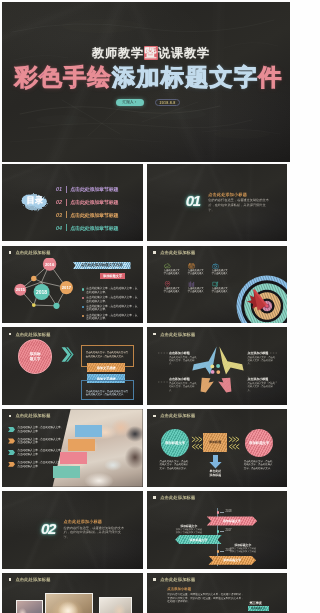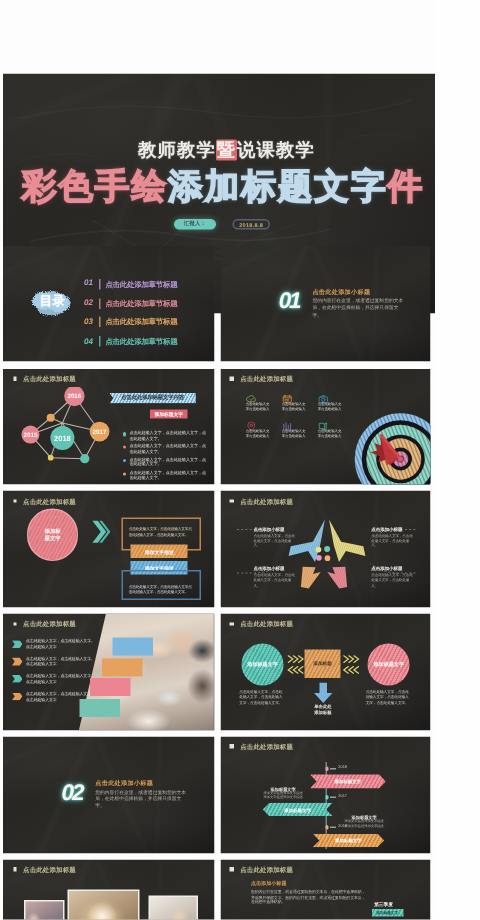--- a/index.html
+++ b/index.html
@@ -12,21 +12,21 @@
       radial-gradient(ellipse 58% 42% at 74% 74%, rgba(235,240,235,0.030), rgba(255,255,255,0) 72%),
       linear-gradient(150deg,#2d2c28 0%,#282724 34%,#2c2b27 58%,#222120 82%,#1b1a19 100%);
   }
   .board:after{content:"";position:absolute;inset:0;opacity:.75;
     background:
       linear-gradient(113deg, rgba(240,244,240,0) 30%, rgba(240,244,240,.030) 33%, rgba(240,244,240,0) 36%),
       linear-gradient(67deg,  rgba(240,244,240,0) 52%, rgba(240,244,240,.024) 55%, rgba(240,244,240,0) 58%),
       linear-gradient(158deg, rgba(240,244,240,0) 10%, rgba(240,244,240,.022) 13%, rgba(240,244,240,0) 16%),
       linear-gradient(92deg,  rgba(240,244,240,0) 70%, rgba(240,244,240,.018) 73%, rgba(240,244,240,0) 76%);
   }
-  .hero{position:absolute;left:2px;top:2px;width:292px;height:160px;overflow:hidden;margin-top:47px;}
+  .hero{position:absolute;left:2px;top:2px;width:292px;height:160px;overflow:hidden;}
   .chalktex{position:absolute;left:0;top:0;width:285.5px;height:160px;pointer-events:none;opacity:.5;}
 
   .hero-kicker{position:absolute;left:3px;top:43.5px;width:100%;text-align:center;font-size:12.2px;
     line-height:14px;color:#ecebe6;font-weight:700;letter-spacing:.8px;white-space:nowrap;
     text-shadow:0 0 1.6px rgba(255,255,255,.3);}
   .hero-kicker .hl{background:#d9656d;color:#f2eeea;padding:0 .5px;border-radius:1px;}
   .hero-title{position:absolute;left:0;top:61.5px;width:100%;text-align:center;font-size:23.2px;
     line-height:26px;font-weight:900;letter-spacing:1.2px;text-indent:1.2px;white-space:nowrap;}
   .hero-title .tp{color:#701a75;-webkit-text-stroke:0.9px #e88d95;
      text-shadow:0 0 2px rgba(232,141,149,.55),0 0 5px rgba(200,90,100,.35);}

